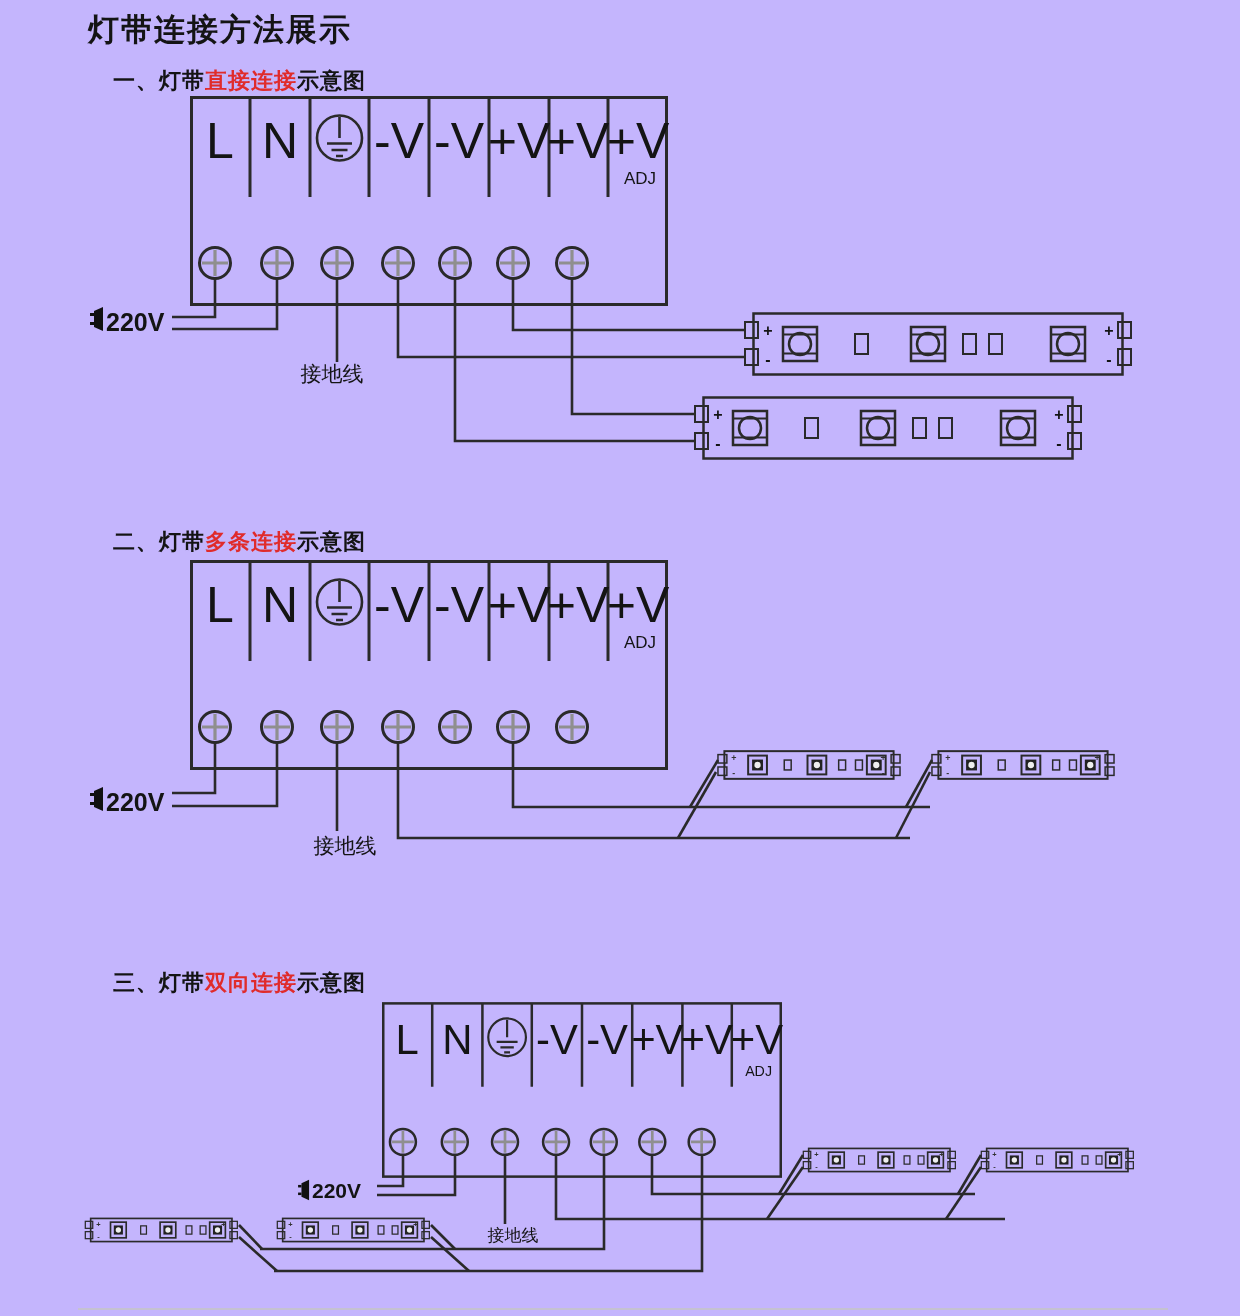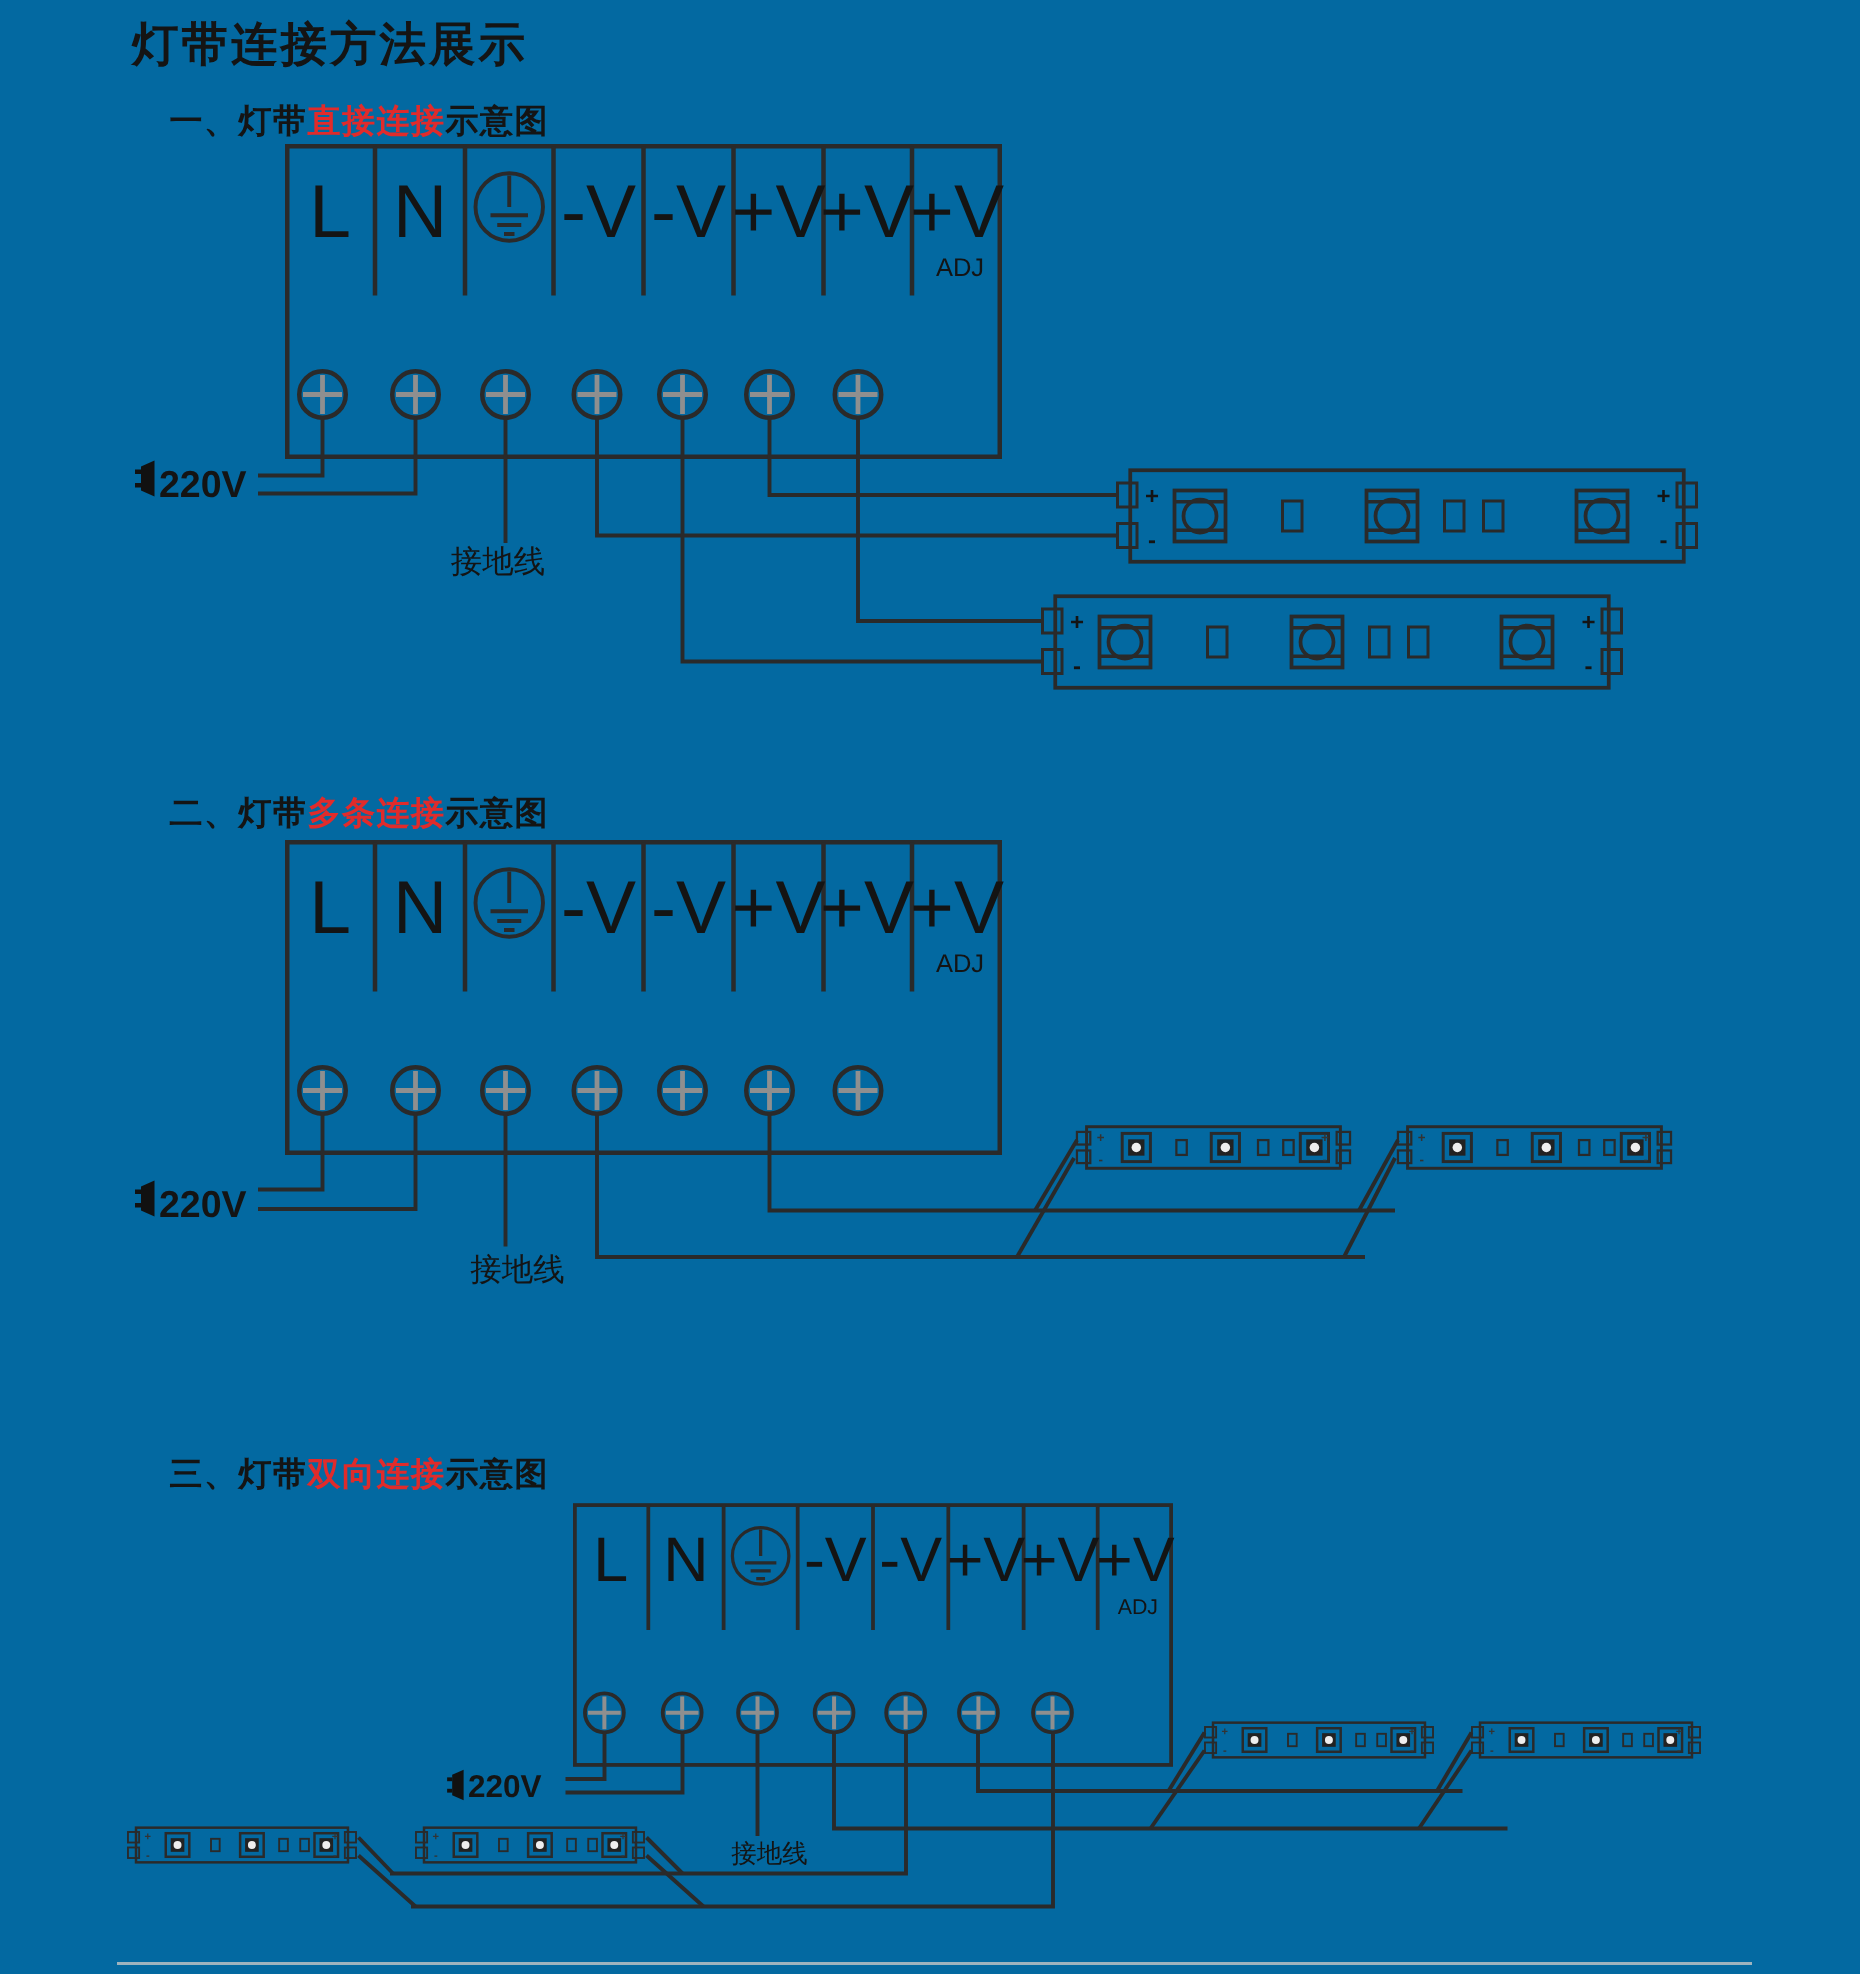--- a/index.html
+++ b/index.html
@@ -1,16 +1,16 @@
 <!DOCTYPE html>
 <html><head>
 <meta charset="utf-8">
 <style>
   html,body{margin:0;padding:0;background:#ffffff;}
-  .stage{position:relative;width:1240px;height:1316px;background:#0369a1;overflow:hidden;
+  .stage{position:relative;width:1240px;height:1316px;background:#c4b5fd;overflow:hidden;
          font-family:"Liberation Sans", sans-serif;}
   svg{display:block}
   text{fill:#141414;font-family:"Liberation Sans", sans-serif;}
   .main-title{font-size:31px;font-weight:700;letter-spacing:2px;}
   .sec-h{font-size:22px;font-weight:700;letter-spacing:1px;}
   .red{fill:#e02b2b;}
   .psu-label{font-size:50px;font-weight:500;text-anchor:middle;}
   .adj-label{font-size:17px;font-weight:500;text-anchor:middle;}
   .v-label{font-size:25px;font-weight:600;}
   .v-label-sm{font-size:21px;font-weight:600;}

